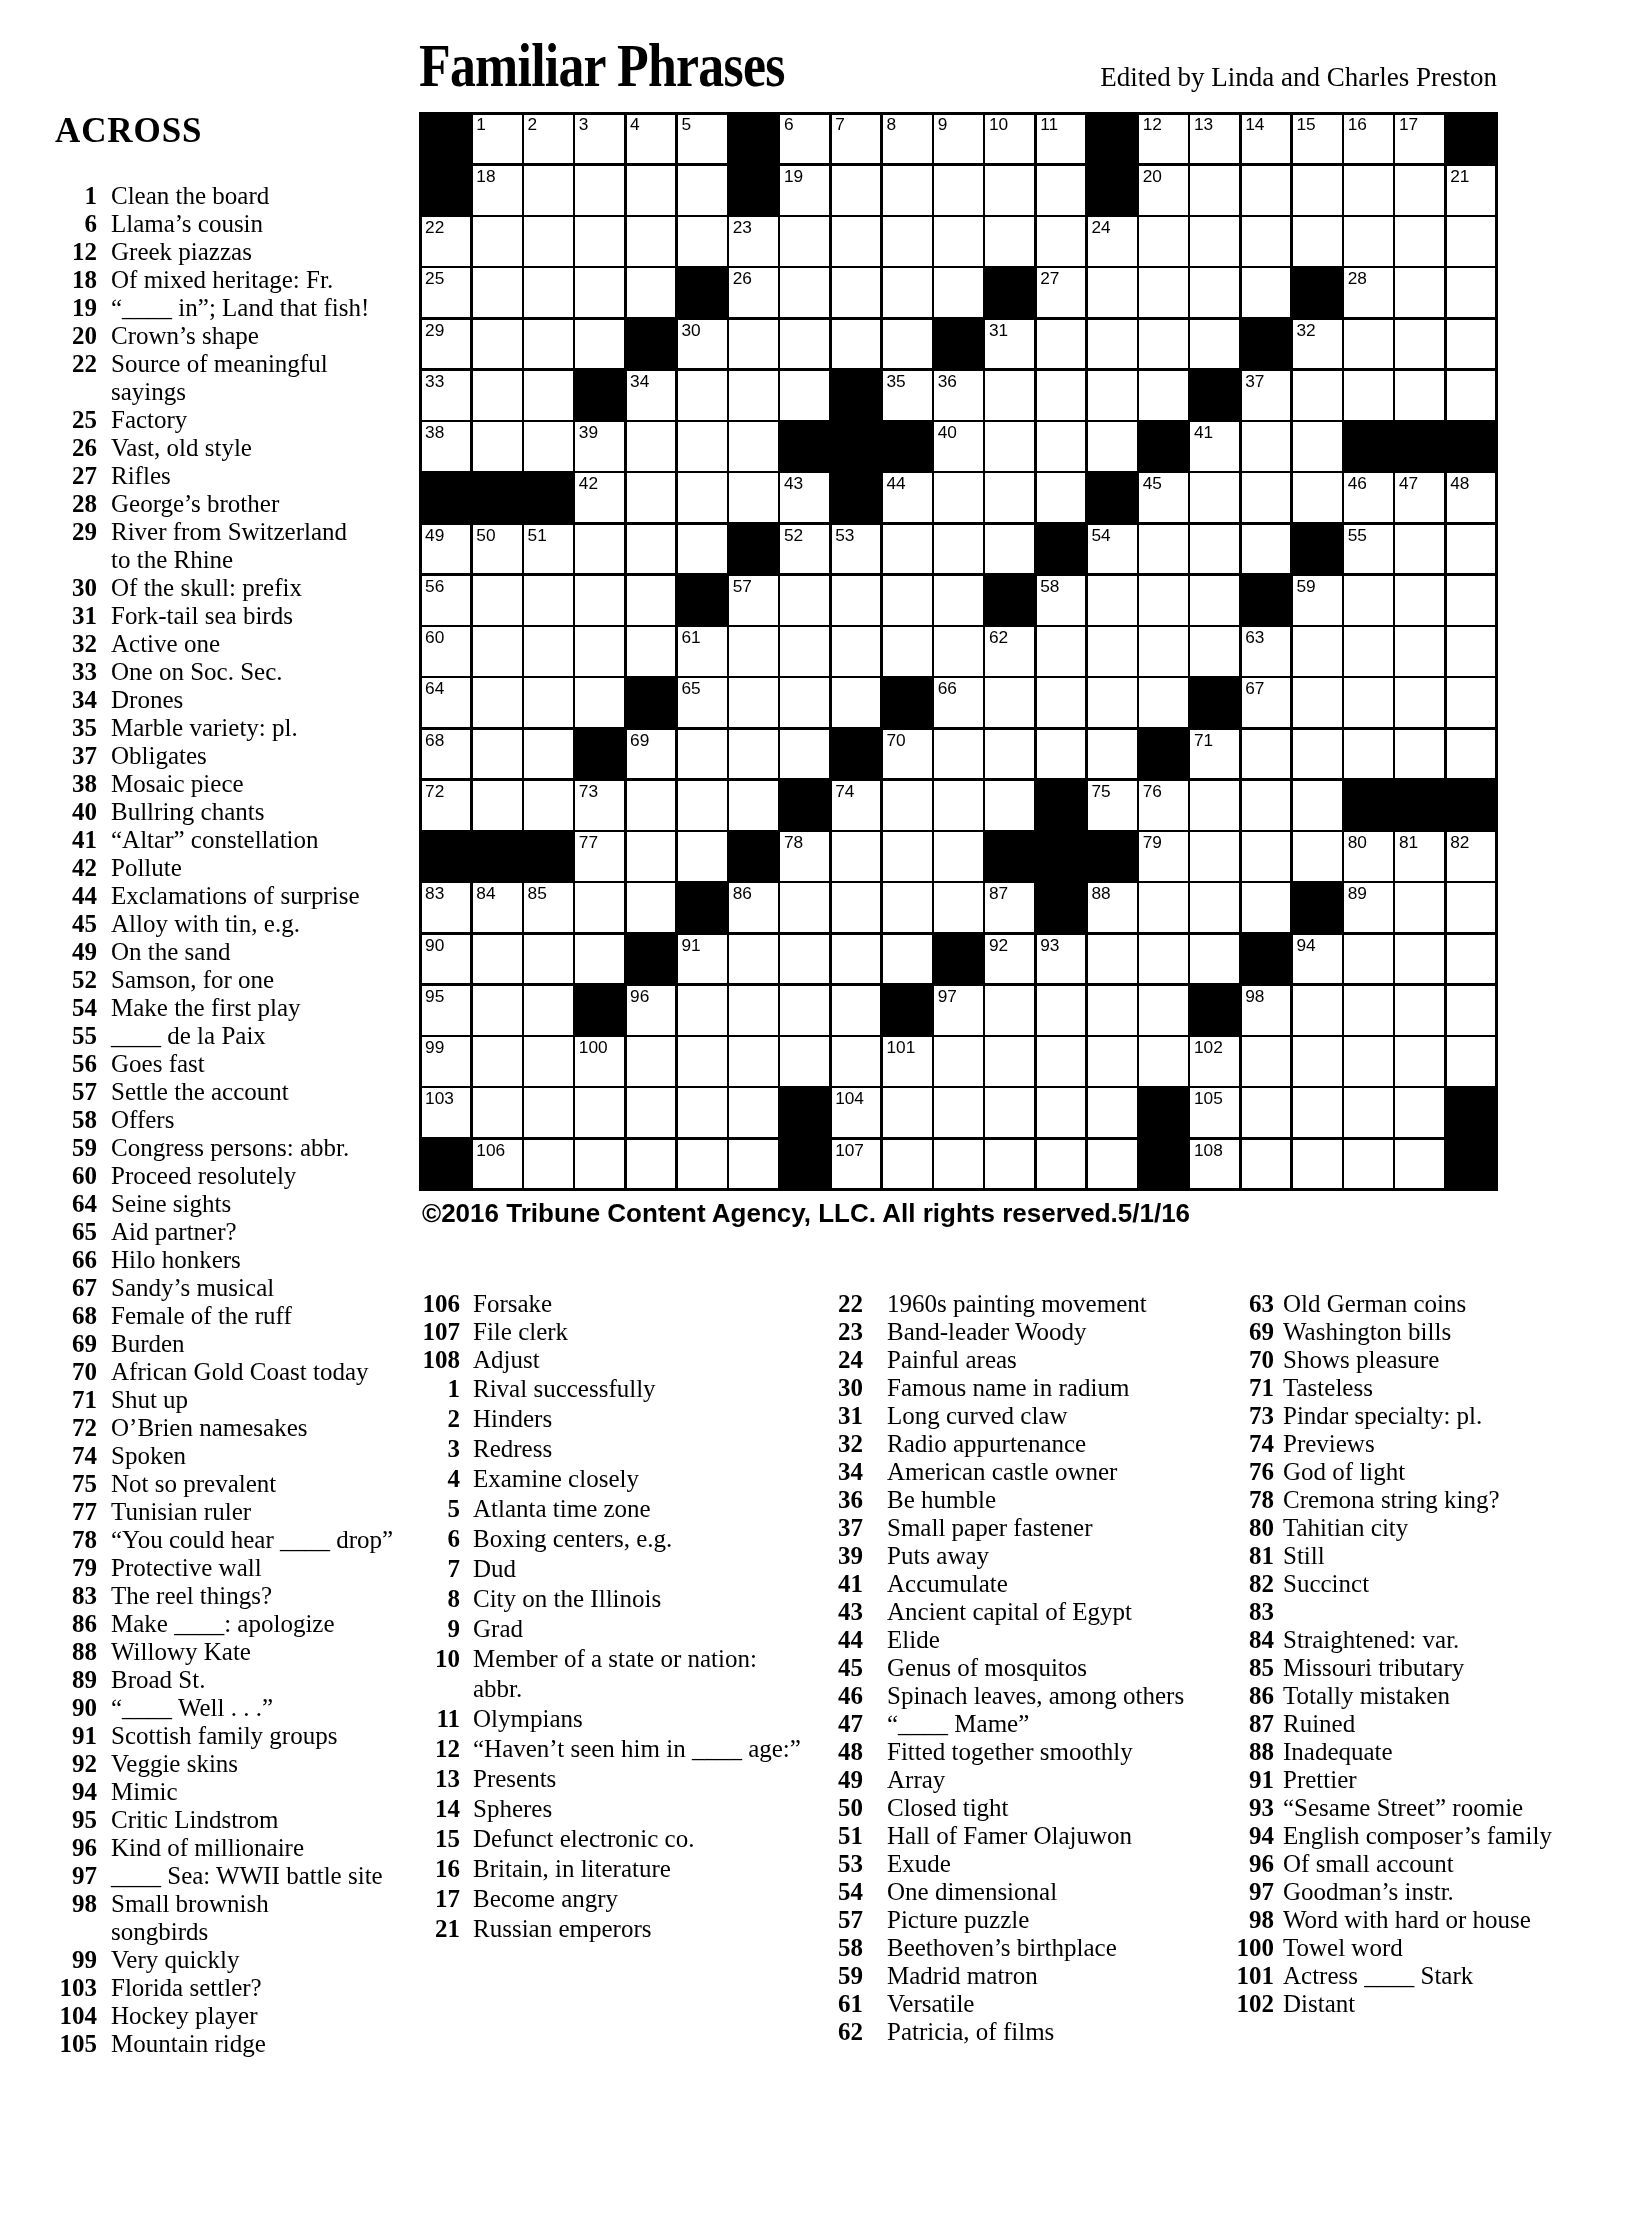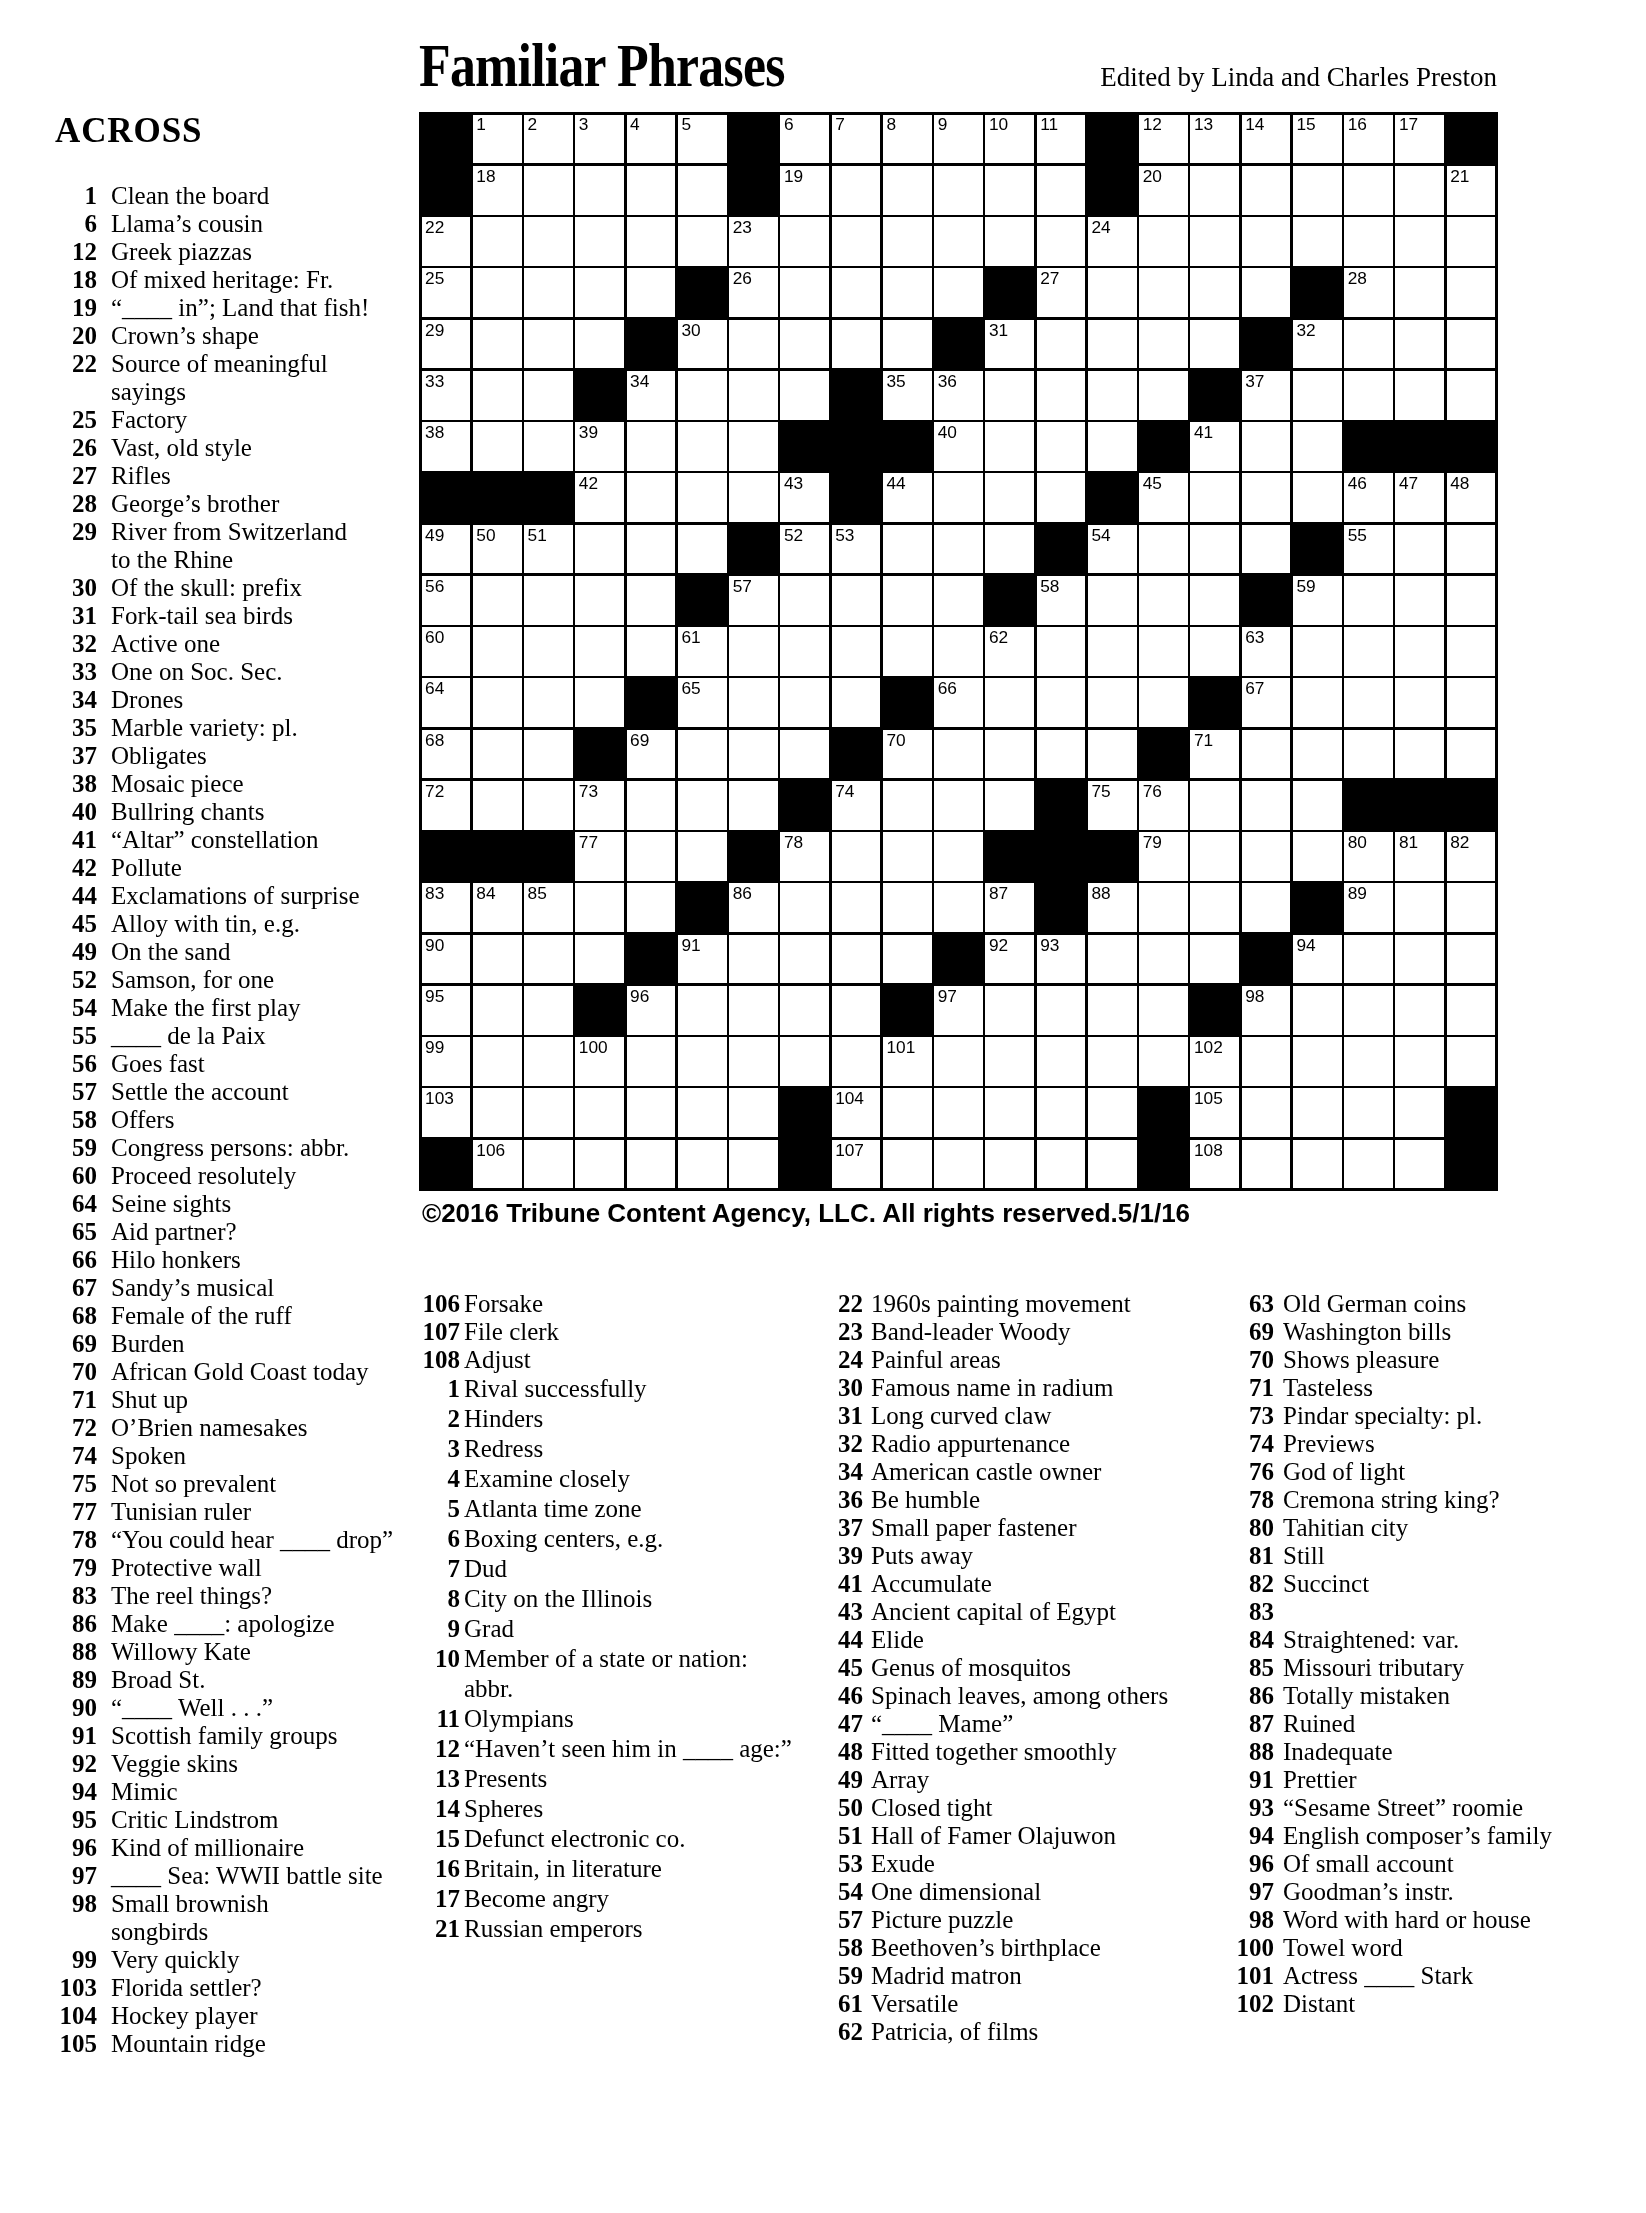--- a/index.html
+++ b/index.html
@@ -36,26 +36,26 @@
     font-family:"Liberation Sans",sans-serif;font-size:17.3px;line-height:19px;
   }
   .copyright-bar{
     position:absolute;left:422px;top:1198px;width:1076px;
     font-family:"Liberation Sans",sans-serif;font-weight:bold;font-size:26px;
     display:flex;justify-content:flex-start;
   }
   
   #colB{left:422px;top:1290px;width:389px;}
   #colB .n{flex:0 0 38px;}
-  #colB .t{margin-left:4px;}
+  #colB .t{margin-left:13px;}
   .down-header{font-size:35px;font-weight:bold;letter-spacing:0.9px;margin:8.6px 0 42px -1.7px;line-height:40px;}
   #colB .down-part .clue{line-height:30px;}
   #colC{left:828px;top:1290px;width:389px;}
   #colC .n{flex:0 0 35px;}
-  #colC .t{margin-left:8px;}
+  #colC .t{margin-left:24px;}
   #colD{left:1226px;top:1290px;width:403px;}
   #colD .n{flex:0 0 48px;}
   #colD .t{margin-left:9px;}
 </style>
 </head>
 <body>
 
 <div class="page-title">Familiar Phrases</div>
 <div class="editor">Edited by Linda and Charles Preston</div>
 

